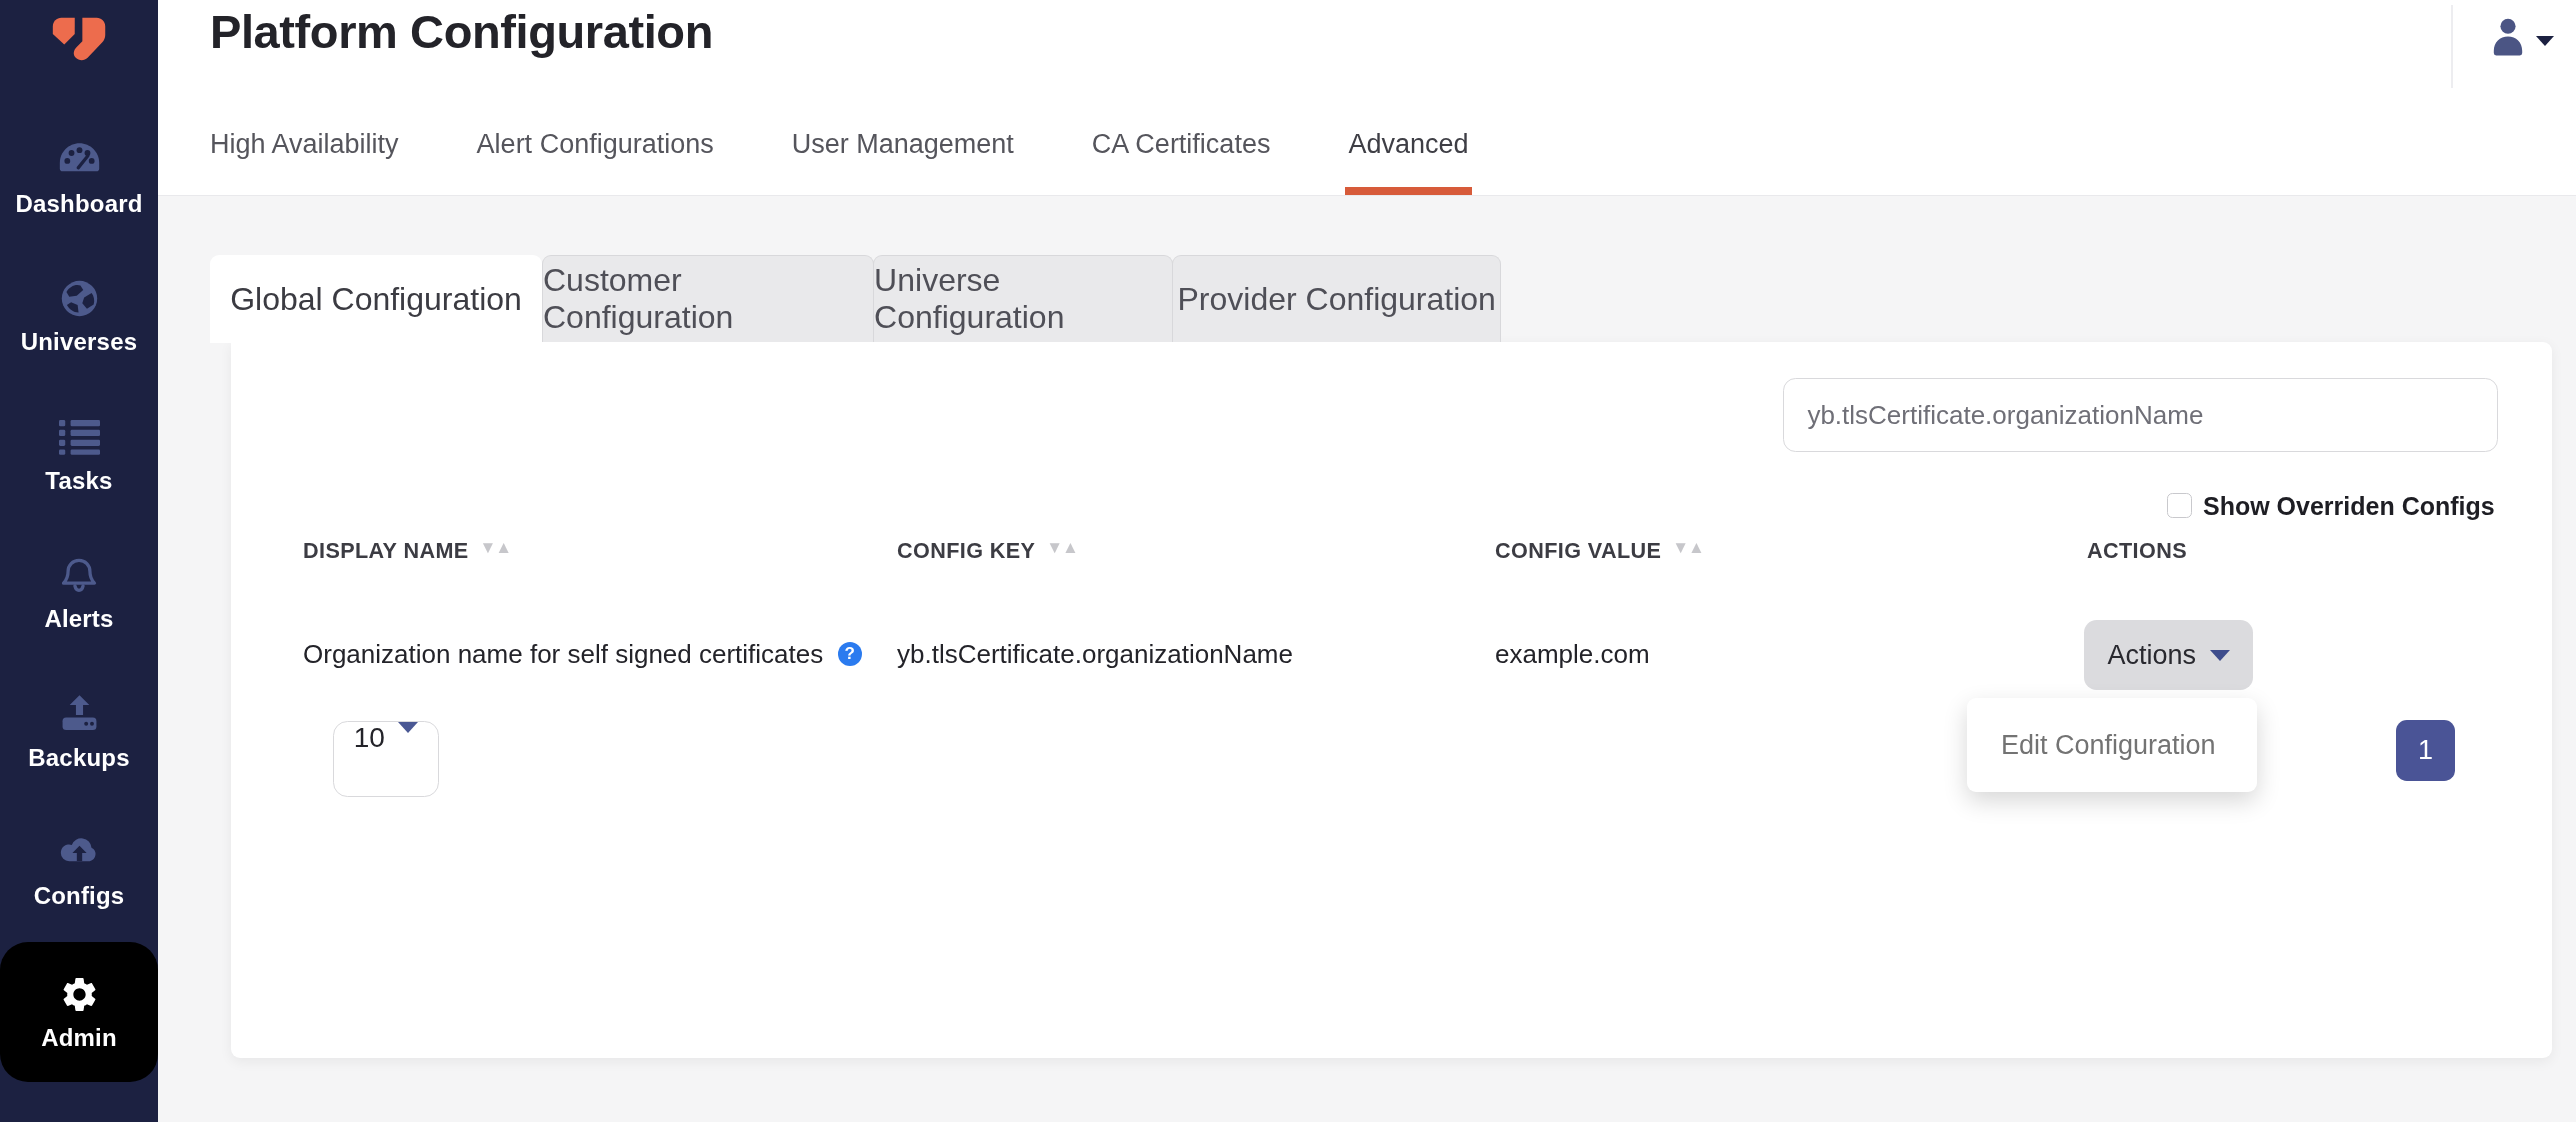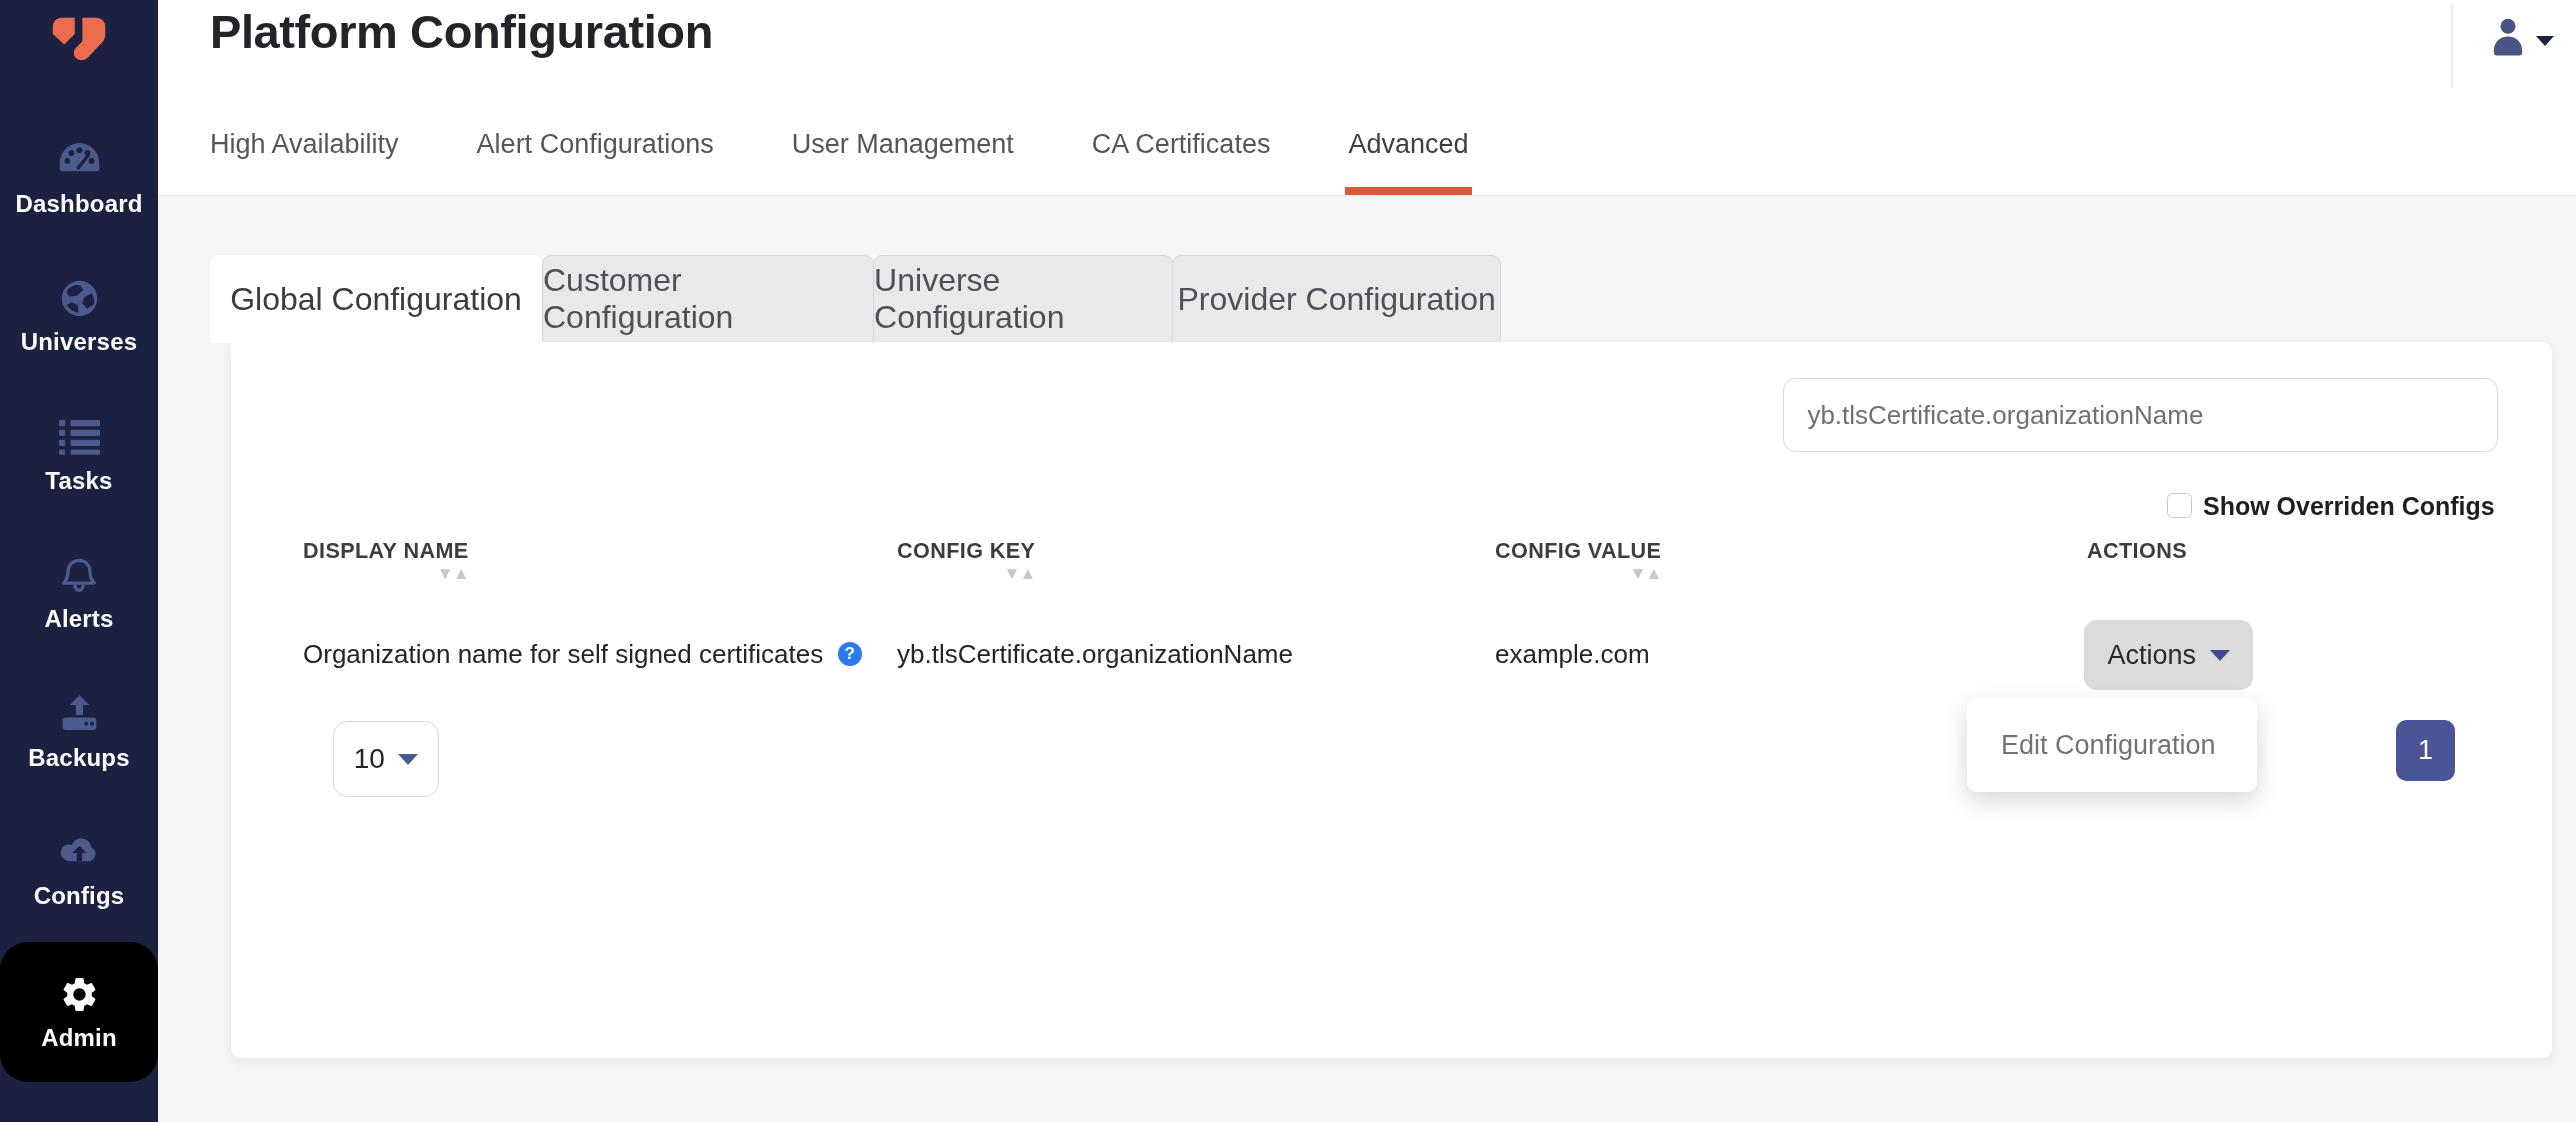--- a/index.html
+++ b/index.html
@@ -42,42 +42,42 @@
   .card { position:absolute; left:210px; top:342px; width:2321px; height:716px; background:#FFFFFF;
           border-radius:0 9px 9px 9px; box-shadow:0 3.6px 12.6px rgba(0,0,0,.06); z-index:3;margin-left:21px; }
 
   .search-input { position:absolute; left:1552px; top:36px; width:715px; height:74px; border:1.8px solid #D9D9DC;
                   border-radius:12.6px; font-size:26px; color:#6F6F77; padding:0 23.4px; outline:none; background:#fff;
                   font-family:"Liberation Sans","DejaVu Sans",sans-serif; }
   .override-check { position:absolute; left:1936px; top:151px; width:25px; height:25px; border:1.8px solid #C9C9CD;
                     border-radius:5.4px; background:#FFFFFF; cursor:pointer; }
   .override-label { position:absolute; left:1972px; top:150px; font-size:25px; font-weight:700; color:#1E1E24; }
 
-  .th { position:absolute; top:196px; height:34px; display:flex; align-items:flex-end; font-size:21.6px; font-weight:700;
-        color:#3C3C43; letter-spacing:0.4px; cursor:pointer;flex-direction:column; }
+  .th { position:absolute; top:196px; height:34px; display:flex; align-items:flex-start; font-size:21.6px; font-weight:700;
+        color:#3C3C43; letter-spacing:0.4px; cursor:pointer; }
   .th.nosort { cursor:default; }
   .sort-glyphs { margin-left:10.8px; font-size:17px; color:#C7C7CB; letter-spacing:-0.9px; }
   .c1 { left:72px; } .c2 { left:666px; } .c3 { left:1264px; } .c4 { left:1856px; }
 
   .cell { position:absolute; top:295px; height:34px; display:flex; align-items:center; font-size:26px; color:#232329; }
   .help-badge { width:24px; height:24px; border-radius:50%; background:#2B7BEF; color:#FFFFFF; font-size:17px;
                 font-weight:700; display:flex; align-items:center; justify-content:center; margin-left:14.4px; cursor:pointer; }
 
   .actions-btn { position:absolute; left:1853px; top:278px; width:169px; height:70px; background:#DBDBDE;
                  border:none; border-radius:12.6px; display:flex; align-items:center; justify-content:center; gap:13.5px;
                  font-size:27px; color:#29292F; cursor:pointer; font-family:inherit; }
   .caret-navy { width:0; height:0; border-left:10px solid transparent; border-right:10px solid transparent;
                 border-top:11.7px solid #3D4C8C; }
 
   .dropdown { position:absolute; left:1736px; top:356px; width:290px; height:94px; background:#FFFFFF;
               border-radius:9px; box-shadow:0 9px 25px rgba(0,0,0,.16); z-index:6; }
   .dropdown-item { height:94px; display:flex; align-items:center; padding-left:34px; font-size:27px; color:#737373; cursor:pointer; }
 
   .pagesize-btn { position:absolute; left:102px; top:379px; width:106px; height:76px; background:#FFFFFF;
-                  border:1.8px solid #D9D9DC; border-radius:14.4px; display:flex; align-items:center; justify-content:center;
+                  border:1.8px solid #D9D9DC; border-radius:14.4px; display:flex; align-items:flex-start; justify-content:center;
                   gap:13.5px; font-size:28px; color:#232329; cursor:pointer; font-family:inherit; }
   .page-btn { position:absolute; left:2165px; top:378px; width:59px; height:61px; background:#4A5496; color:#FFFFFF;
               border:none; border-radius:10.8px; font-size:27px; display:flex; align-items:center; justify-content:center;
               cursor:pointer; font-family:inherit; }
 </style>
 </head>
 <body>
 
 <div class="sidebar">
   <div class="logo">

